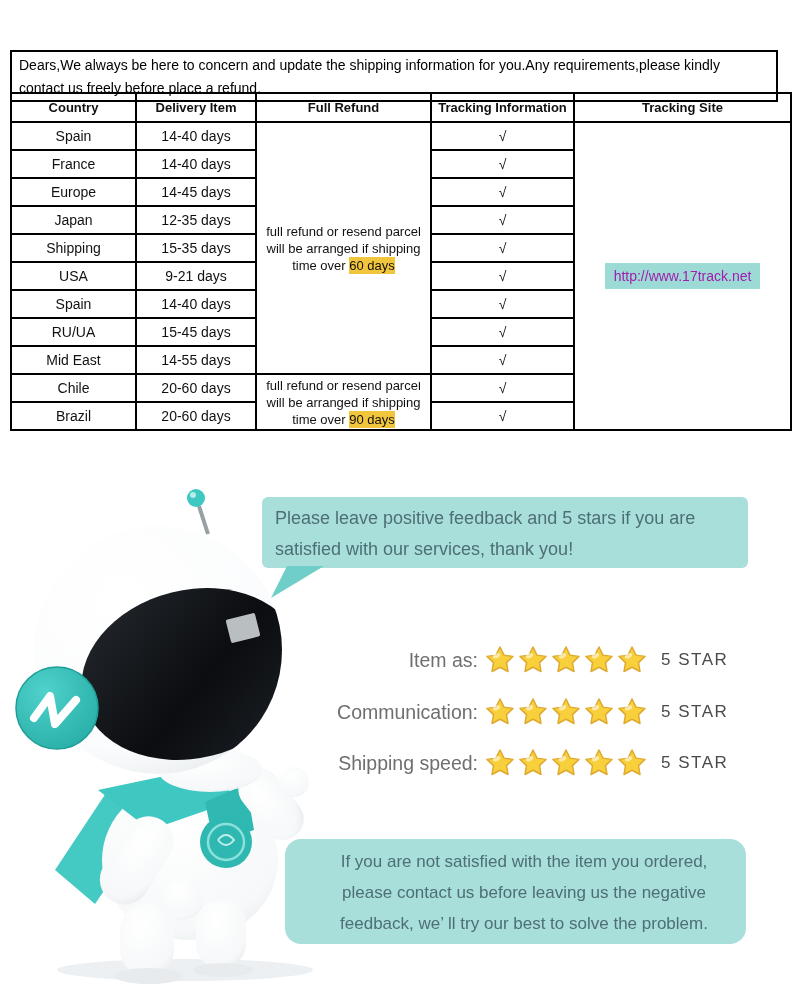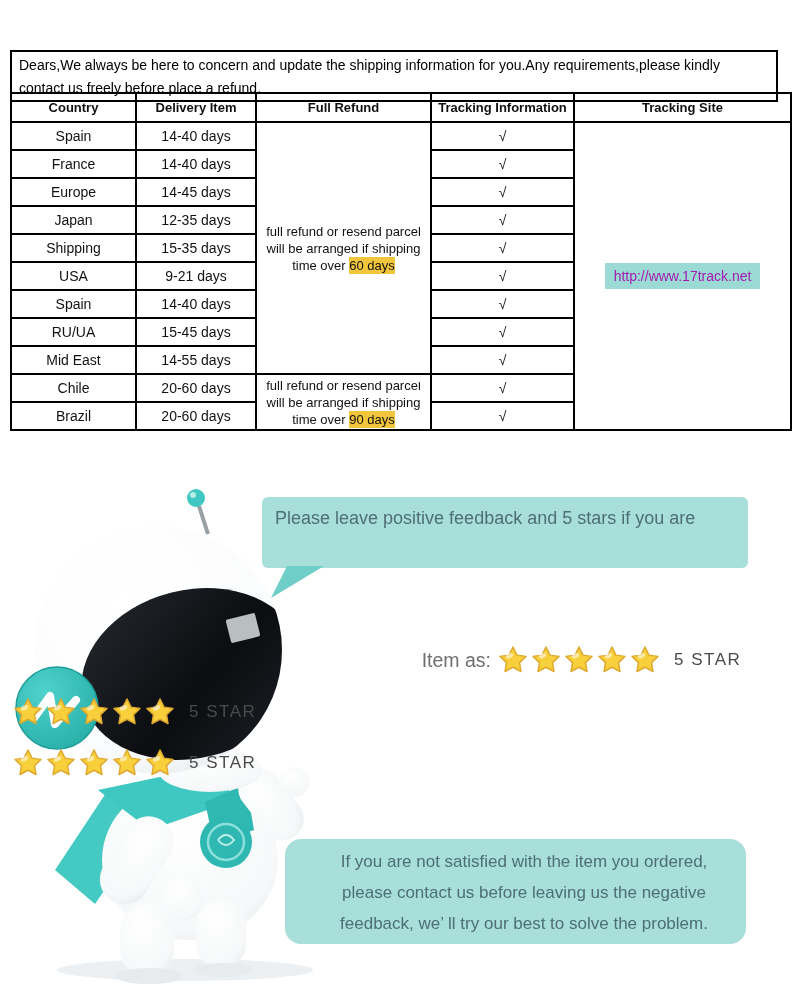--- a/index.html
+++ b/index.html
@@ -30,21 +30,21 @@
   .bubble{background:var(--bubble);color:var(--bubble-text);position:absolute;}
   .bubble-top{left:262px;top:497px;width:486px;height:71px;border-radius:6px;
               font-size:18px;line-height:31px;padding:6px 0 0 13px;box-sizing:border-box;}
   .bubble-tail{position:absolute;left:266px;top:566px;}
   .bubble-bottom{left:285px;top:839px;width:461px;height:105px;border-radius:16px;
               font-size:17px;line-height:31px;padding:7px 4px 0 21px;box-sizing:border-box;text-align:center;}
   .bubble div{white-space:nowrap;}
   .bubble-bottom div{white-space:nowrap;}
 
   
-  .rating-row{position:absolute;left:0;width:788px;height:48px;display:flex;align-items:center;margin-left:13px;}
+  .rating-row{position:absolute;left:0;width:788px;height:48px;display:flex;align-items:center;}
   .rating-row.r0{top:636px;} .rating-row.r1{top:688px;} .rating-row.r2{top:739px;}
   .rating-label{width:478px;text-align:right;font-size:19.5px;color:var(--label-gray);margin-right:7px;}
   .stars{display:flex;gap:3px;align-items:center;}
   .stars svg{display:block;}
   .rating-value{margin-left:14px;font-size:17px;letter-spacing:1.5px;color:var(--value-gray);}
 </style>
 </head>
 <body>
 
 <div id="page">
@@ -200,20 +200,21 @@
       <ellipse cx="192" cy="206" rx="112" ry="84" fill="url(#gVisor)" transform="rotate(-14 192 206)"></ellipse>
       <rect x="228" y="148" width="30" height="24" rx="2" fill="#ccd1d4" opacity="0.9" transform="rotate(-14 243 160)"></rect>
     </g>
 
     <circle cx="57" cy="240" r="41" fill="url(#gEar)" stroke="#1e9e98" stroke-width="1.5"></circle>
     <path d="M34,250 L50,228 L55,256 L76,232" stroke="#ffffff" stroke-width="8" fill="none" stroke-linecap="round" stroke-linejoin="round"></path>
   </svg>
 
   <div class="bubble bubble-top">
     <div>Please leave positive feedback and 5 stars if you are</div>
+    <div>satisfied with our services, thank you!</div>
   </div>
   <svg class="bubble-tail" width="70" height="34" viewBox="0 0 70 34">
     <polygon points="21,0 58,0 5,32" fill="var(--tail)"></polygon>
   </svg>
 
   <div class="rating-row r0">
     <span class="rating-label">Item as:</span>
     <span class="stars">
         <svg viewBox="0 0 24 24" width="30" height="30">
           <path d="M12 1.6l3.2 6.5 7.2 1-5.2 5 1.2 7.1-6.4-3.4-6.4 3.4 1.2-7.1-5.2-5 7.2-1z" fill="var(--star-gold)" stroke="var(--star-edge)" stroke-width="1.2" stroke-linejoin="round"></path>
@@ -232,20 +233,21 @@
           <ellipse cx="9.2" cy="8.6" rx="3" ry="1.9" fill="#fff" opacity="0.55" transform="rotate(-22 9.2 8.6)"></ellipse>
         </svg>
         <svg viewBox="0 0 24 24" width="30" height="30">
           <path d="M12 1.6l3.2 6.5 7.2 1-5.2 5 1.2 7.1-6.4-3.4-6.4 3.4 1.2-7.1-5.2-5 7.2-1z" fill="var(--star-gold)" stroke="var(--star-edge)" stroke-width="1.2" stroke-linejoin="round"></path>
           <ellipse cx="9.2" cy="8.6" rx="3" ry="1.9" fill="#fff" opacity="0.55" transform="rotate(-22 9.2 8.6)"></ellipse>
         </svg>
       </span>
     <span class="rating-value">5 STAR</span>
   </div>
   <div class="rating-row r1">
+    <span class="rating-label">Communication:</span>
     <span class="stars">
         <svg viewBox="0 0 24 24" width="30" height="30">
           <path d="M12 1.6l3.2 6.5 7.2 1-5.2 5 1.2 7.1-6.4-3.4-6.4 3.4 1.2-7.1-5.2-5 7.2-1z" fill="var(--star-gold)" stroke="var(--star-edge)" stroke-width="1.2" stroke-linejoin="round"></path>
           <ellipse cx="9.2" cy="8.6" rx="3" ry="1.9" fill="#fff" opacity="0.55" transform="rotate(-22 9.2 8.6)"></ellipse>
         </svg>
         <svg viewBox="0 0 24 24" width="30" height="30">
           <path d="M12 1.6l3.2 6.5 7.2 1-5.2 5 1.2 7.1-6.4-3.4-6.4 3.4 1.2-7.1-5.2-5 7.2-1z" fill="var(--star-gold)" stroke="var(--star-edge)" stroke-width="1.2" stroke-linejoin="round"></path>
           <ellipse cx="9.2" cy="8.6" rx="3" ry="1.9" fill="#fff" opacity="0.55" transform="rotate(-22 9.2 8.6)"></ellipse>
         </svg>
         <svg viewBox="0 0 24 24" width="30" height="30">
@@ -257,20 +259,21 @@
           <ellipse cx="9.2" cy="8.6" rx="3" ry="1.9" fill="#fff" opacity="0.55" transform="rotate(-22 9.2 8.6)"></ellipse>
         </svg>
         <svg viewBox="0 0 24 24" width="30" height="30">
           <path d="M12 1.6l3.2 6.5 7.2 1-5.2 5 1.2 7.1-6.4-3.4-6.4 3.4 1.2-7.1-5.2-5 7.2-1z" fill="var(--star-gold)" stroke="var(--star-edge)" stroke-width="1.2" stroke-linejoin="round"></path>
           <ellipse cx="9.2" cy="8.6" rx="3" ry="1.9" fill="#fff" opacity="0.55" transform="rotate(-22 9.2 8.6)"></ellipse>
         </svg>
       </span>
     <span class="rating-value">5 STAR</span>
   </div>
   <div class="rating-row r2">
+    <span class="rating-label">Shipping speed:</span>
     <span class="stars">
         <svg viewBox="0 0 24 24" width="30" height="30">
           <path d="M12 1.6l3.2 6.5 7.2 1-5.2 5 1.2 7.1-6.4-3.4-6.4 3.4 1.2-7.1-5.2-5 7.2-1z" fill="var(--star-gold)" stroke="var(--star-edge)" stroke-width="1.2" stroke-linejoin="round"></path>
           <ellipse cx="9.2" cy="8.6" rx="3" ry="1.9" fill="#fff" opacity="0.55" transform="rotate(-22 9.2 8.6)"></ellipse>
         </svg>
         <svg viewBox="0 0 24 24" width="30" height="30">
           <path d="M12 1.6l3.2 6.5 7.2 1-5.2 5 1.2 7.1-6.4-3.4-6.4 3.4 1.2-7.1-5.2-5 7.2-1z" fill="var(--star-gold)" stroke="var(--star-edge)" stroke-width="1.2" stroke-linejoin="round"></path>
           <ellipse cx="9.2" cy="8.6" rx="3" ry="1.9" fill="#fff" opacity="0.55" transform="rotate(-22 9.2 8.6)"></ellipse>
         </svg>
         <svg viewBox="0 0 24 24" width="30" height="30">

